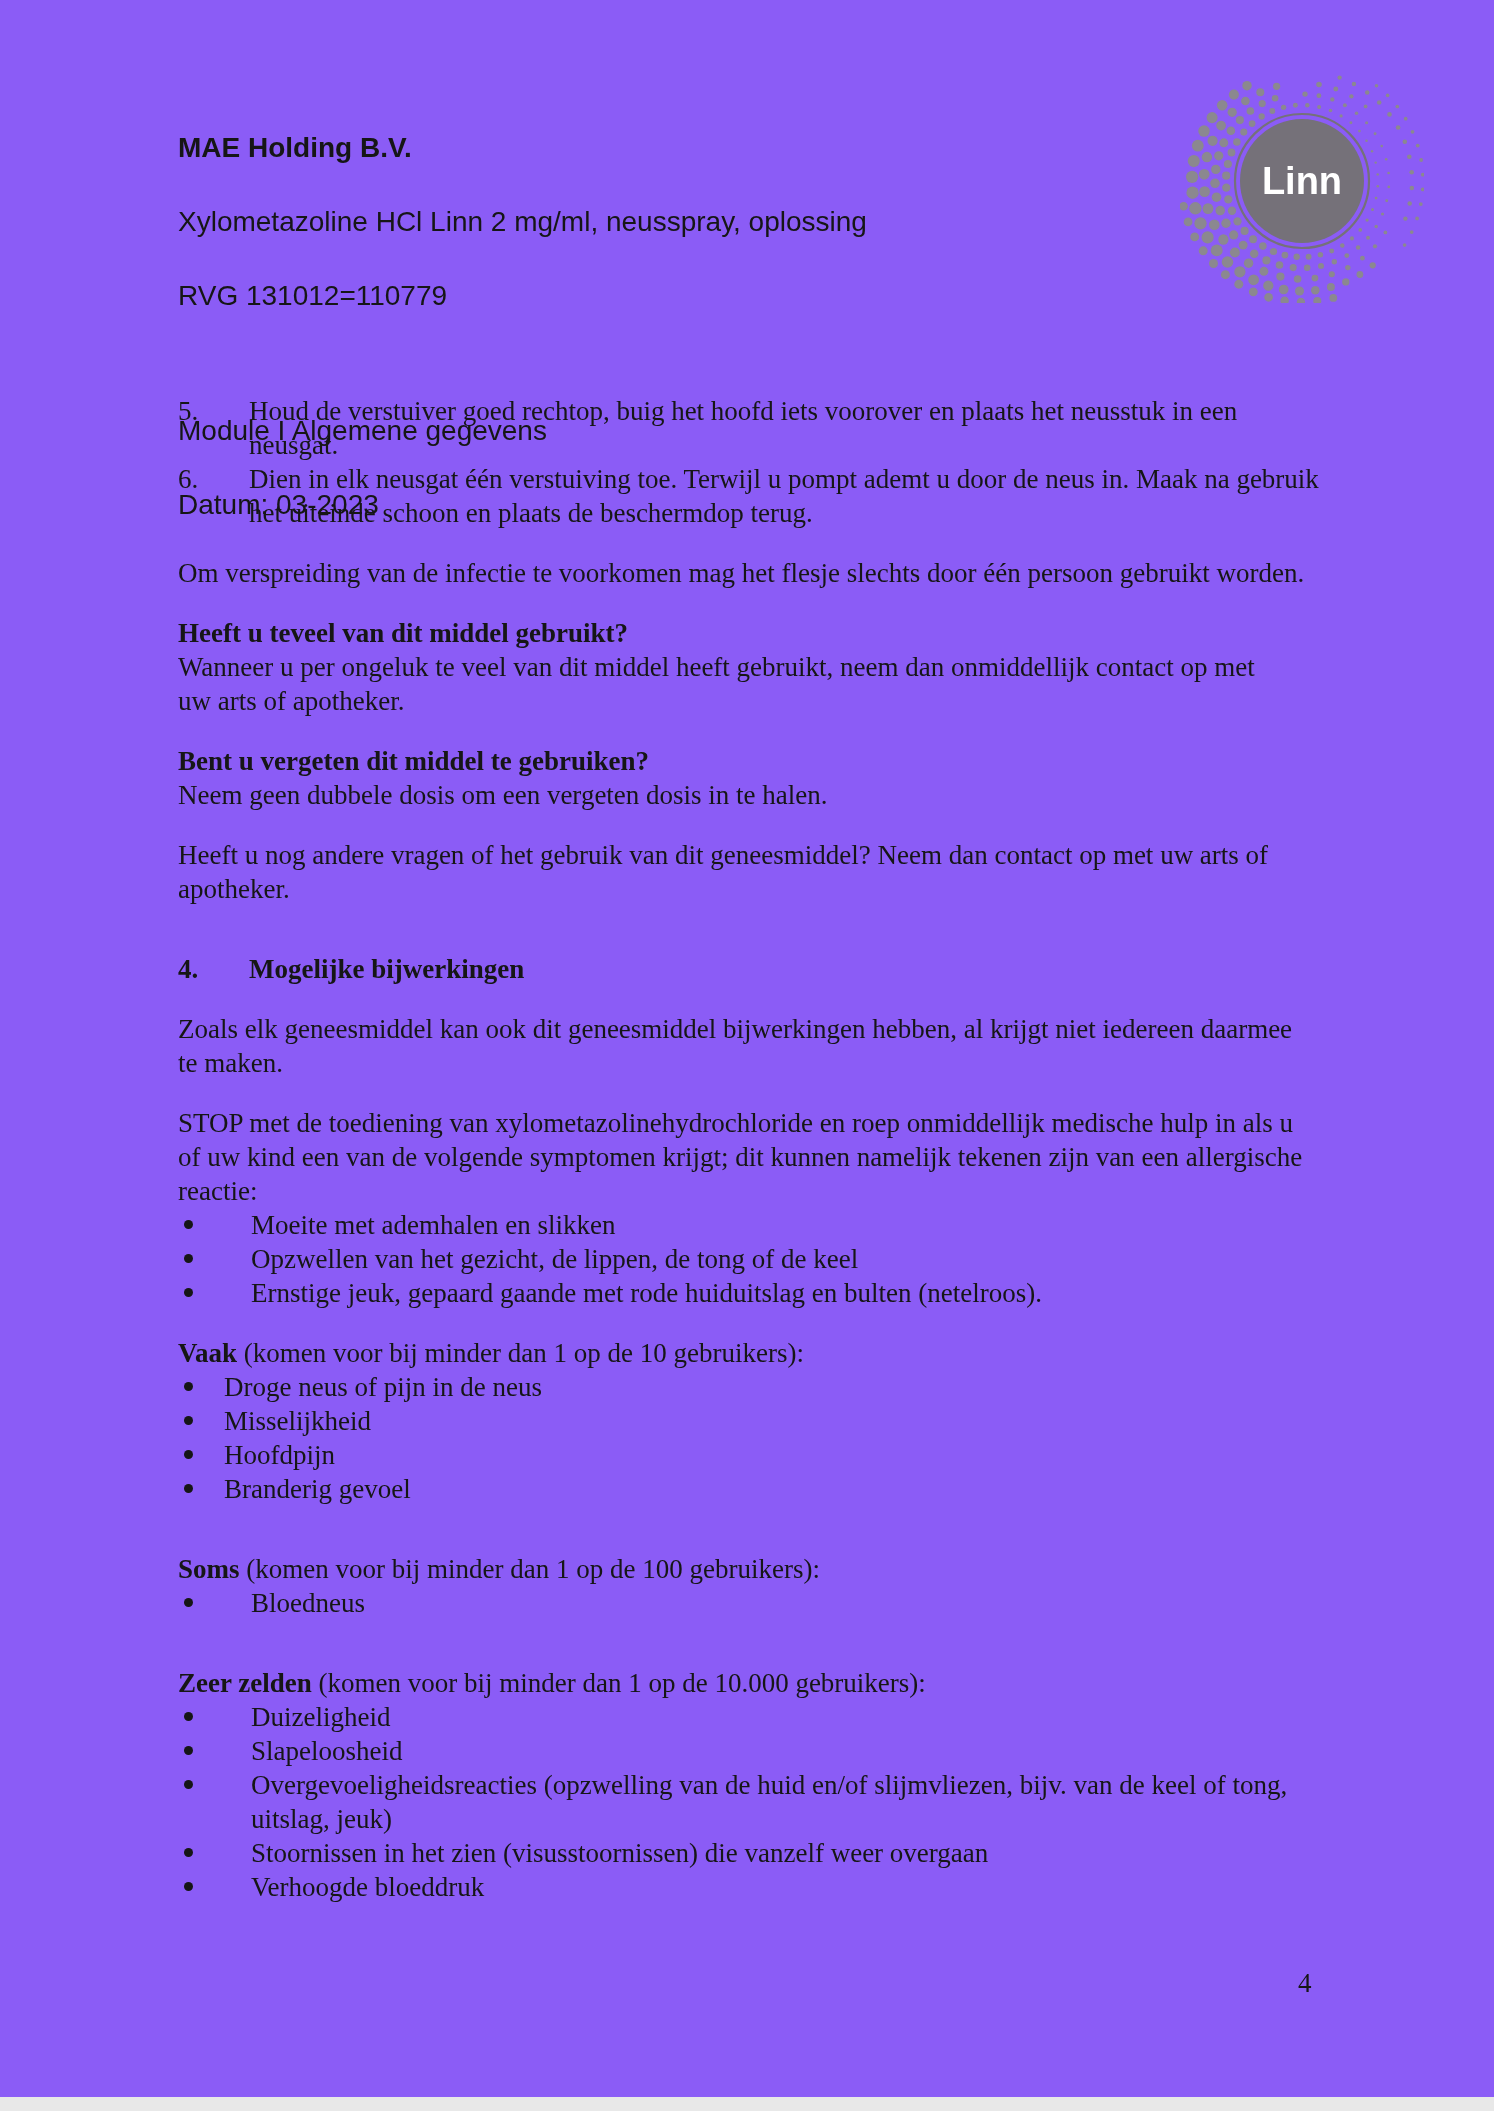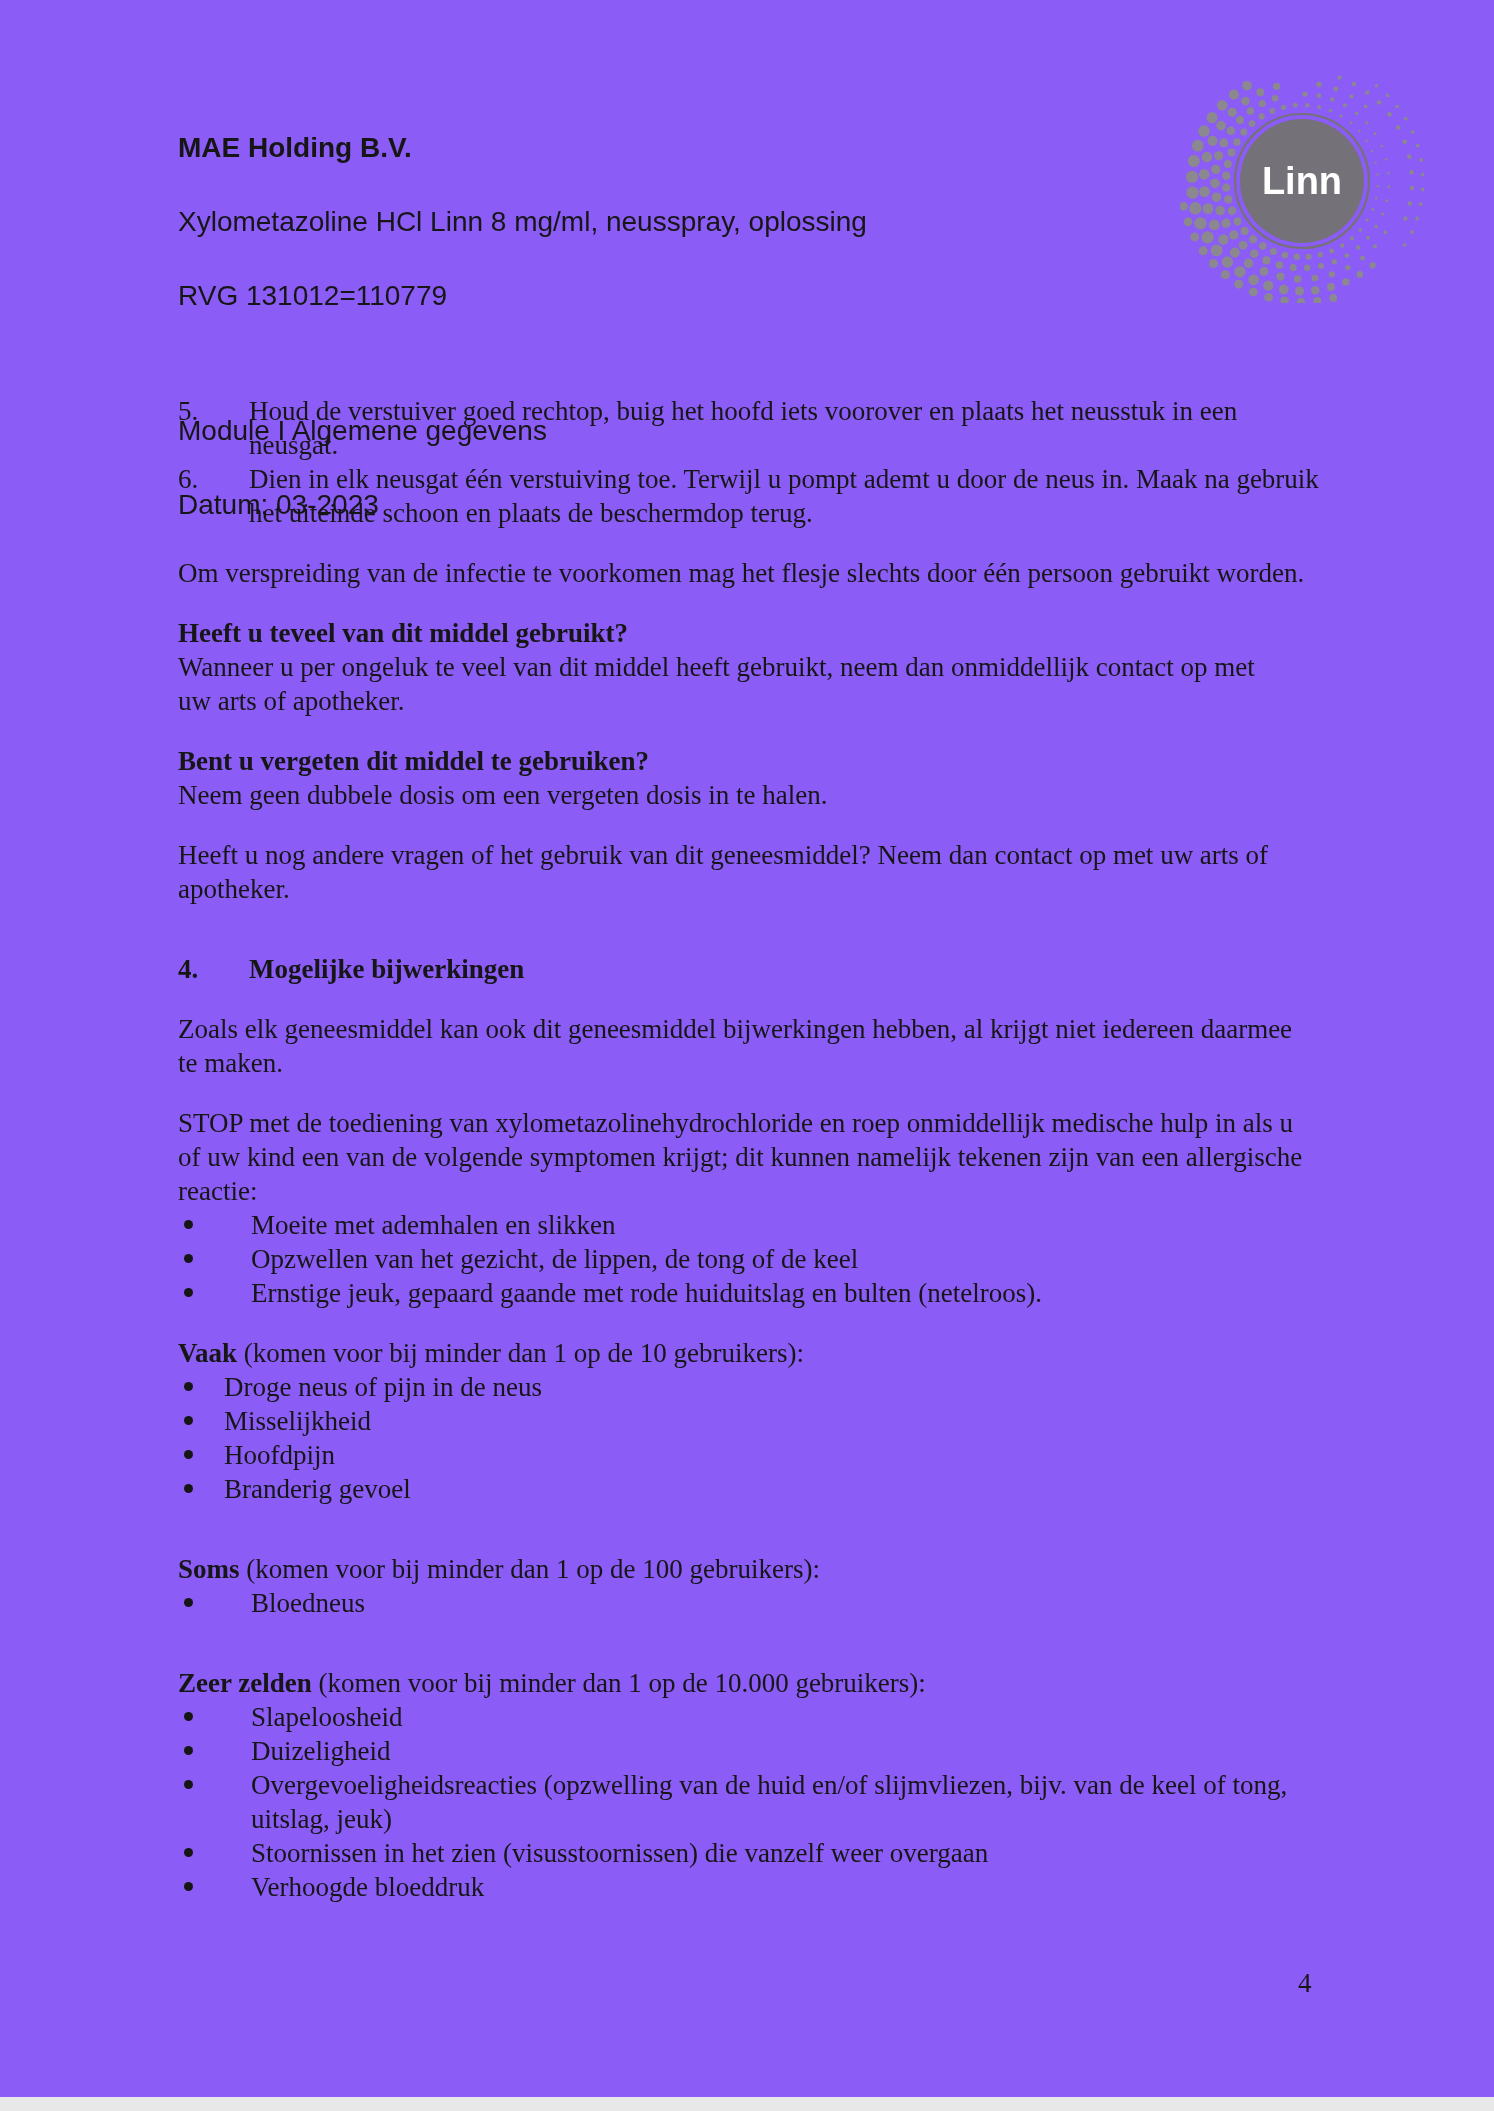--- a/index.html
+++ b/index.html
@@ -53,21 +53,21 @@
     font-size:27px;line-height:34px;
   }
 </style>
 </head>
 <body>
 
 <div class="page">
 
   <div class="doc-header">
     <div class="company">MAE Holding B.V.</div>
-    <div>Xylometazoline HCl Linn 8 mg/ml, neusspray, oplossing</div>
+    <div>Xylometazoline HCl Linn 2 mg/ml, neusspray, oplossing</div>
     <div>RVG 131012=110779</div>
     <div class="block2">
       <div>Module I Algemene gegevens</div>
       <div>Datum: 03-2023</div>
     </div>
   </div>
 
   <svg class="logo" viewBox="0 0 244 244">
     <g id="logo-dots">
         <circle cx="115.4" cy="46.3" r="2.44" fill="#8b888f"></circle>
@@ -340,27 +340,27 @@
     </div>
 
     <div class="gap-lg">
       <span class="b">Zeer zelden</span>
       <span>(komen voor bij minder dan 1 op de 10.000 gebruikers):</span>
     </div>
     <div class="li">
       <span class="dot-col">
           <span class="dot"></span>
         </span>
+      <span class="t">Duizeligheid</span>
+    </div>
+    <div class="li">
+      <span class="dot-col">
+          <span class="dot"></span>
+        </span>
       <span class="t">Slapeloosheid</span>
-    </div>
-    <div class="li">
-      <span class="dot-col">
-          <span class="dot"></span>
-        </span>
-      <span class="t">Duizeligheid</span>
     </div>
     <div class="li">
       <span class="dot-col">
           <span class="dot"></span>
         </span>
       <span class="t">Overgevoeligheidsreacties (opzwelling van de huid en/of slijmvliezen, bijv. van de keel of tong,
 uitslag, jeuk)</span>
     </div>
     <div class="li">
       <span class="dot-col">

